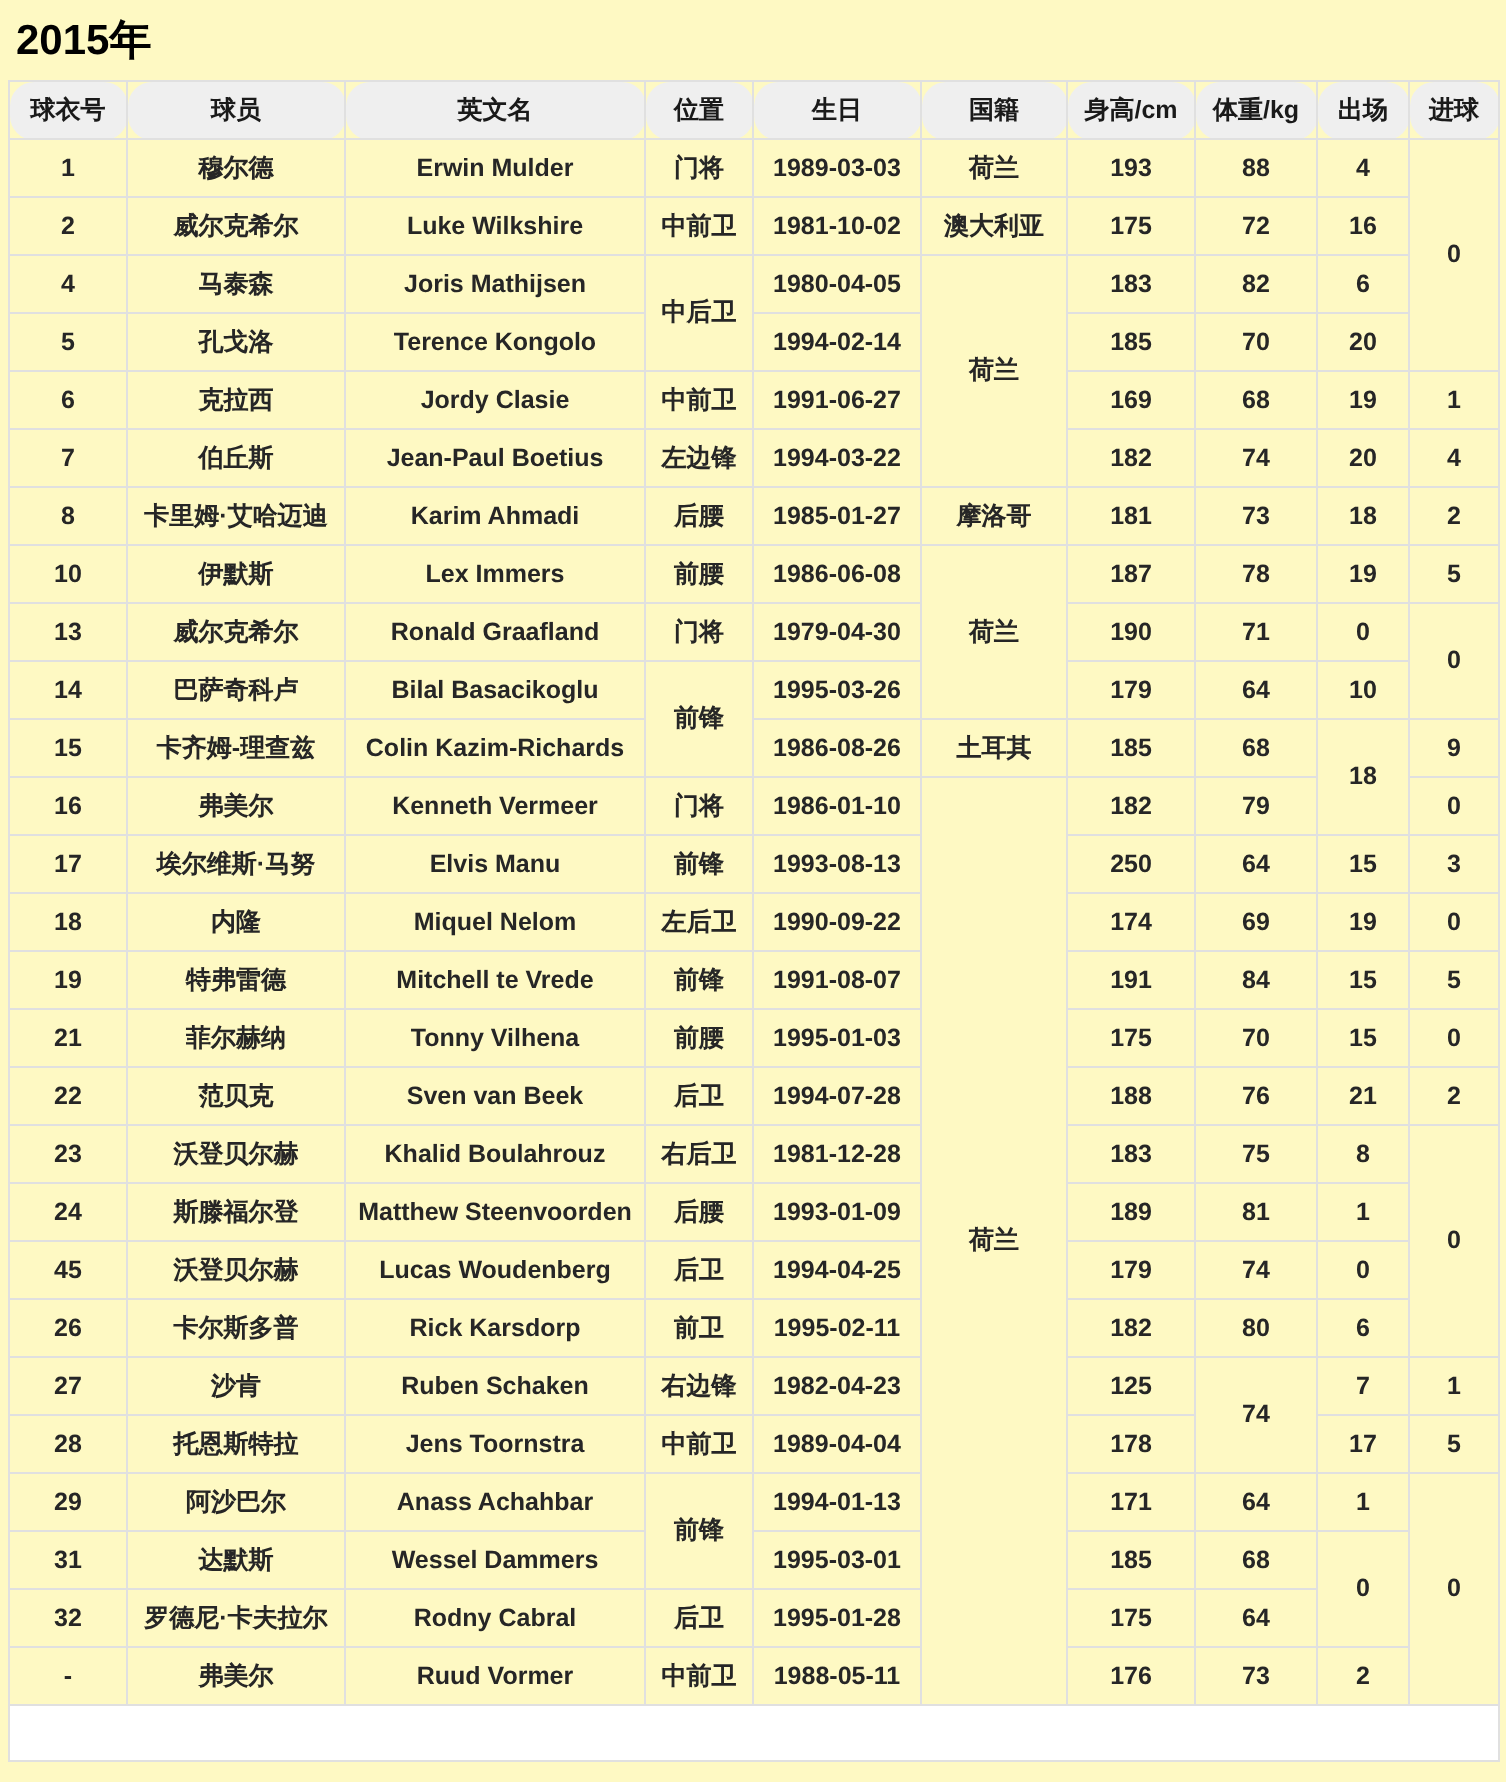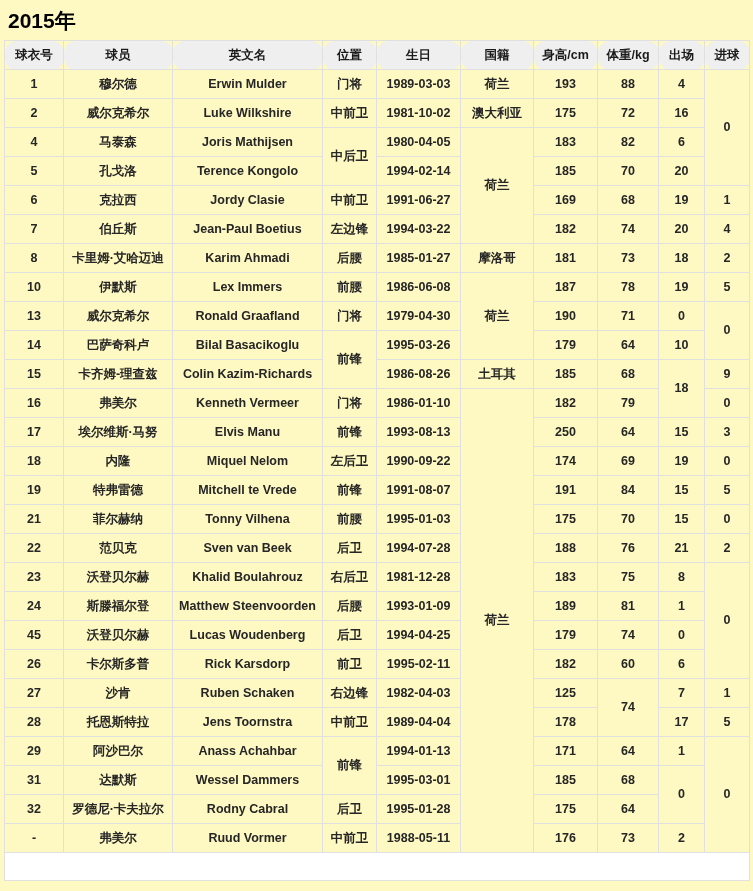--- a/index.html
+++ b/index.html
@@ -304,29 +304,29 @@
           <td>74</td>
           <td>0</td>
         </tr>
         <tr>
           <td>26</td>
           <td>卡尔斯多普</td>
           <td>Rick Karsdorp</td>
           <td>前卫</td>
           <td>1995-02-11</td>
           <td>182</td>
-          <td>60</td>
+          <td>80</td>
           <td>6</td>
         </tr>
         <tr>
           <td>27</td>
           <td>沙肯</td>
           <td>Ruben Schaken</td>
           <td>右边锋</td>
-          <td>1982-04-03</td>
+          <td>1982-04-23</td>
           <td>125</td>
           <td rowspan="2">74</td>
           <td>7</td>
           <td>1</td>
         </tr>
         <tr>
           <td>28</td>
           <td>托恩斯特拉</td>
           <td>Jens Toornstra</td>
           <td>中前卫</td>

